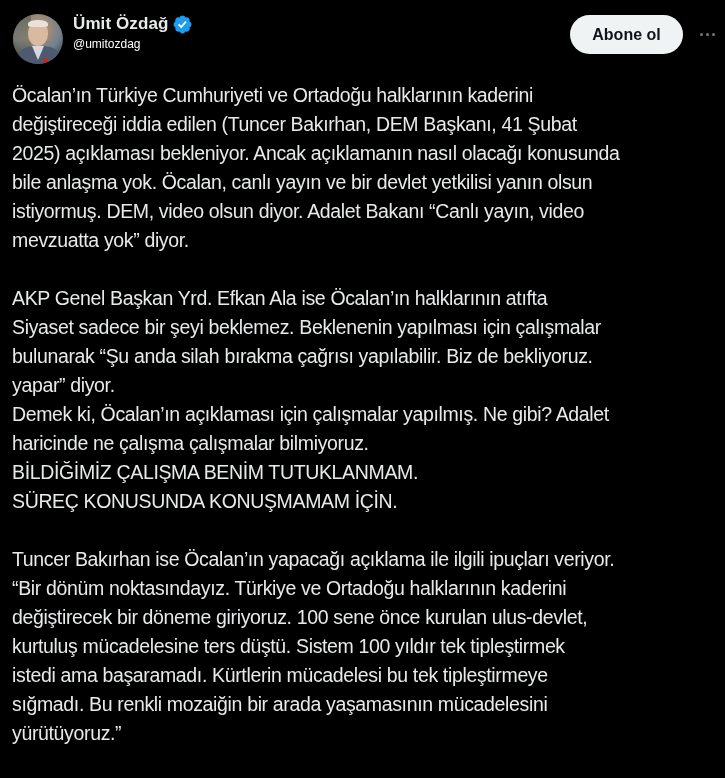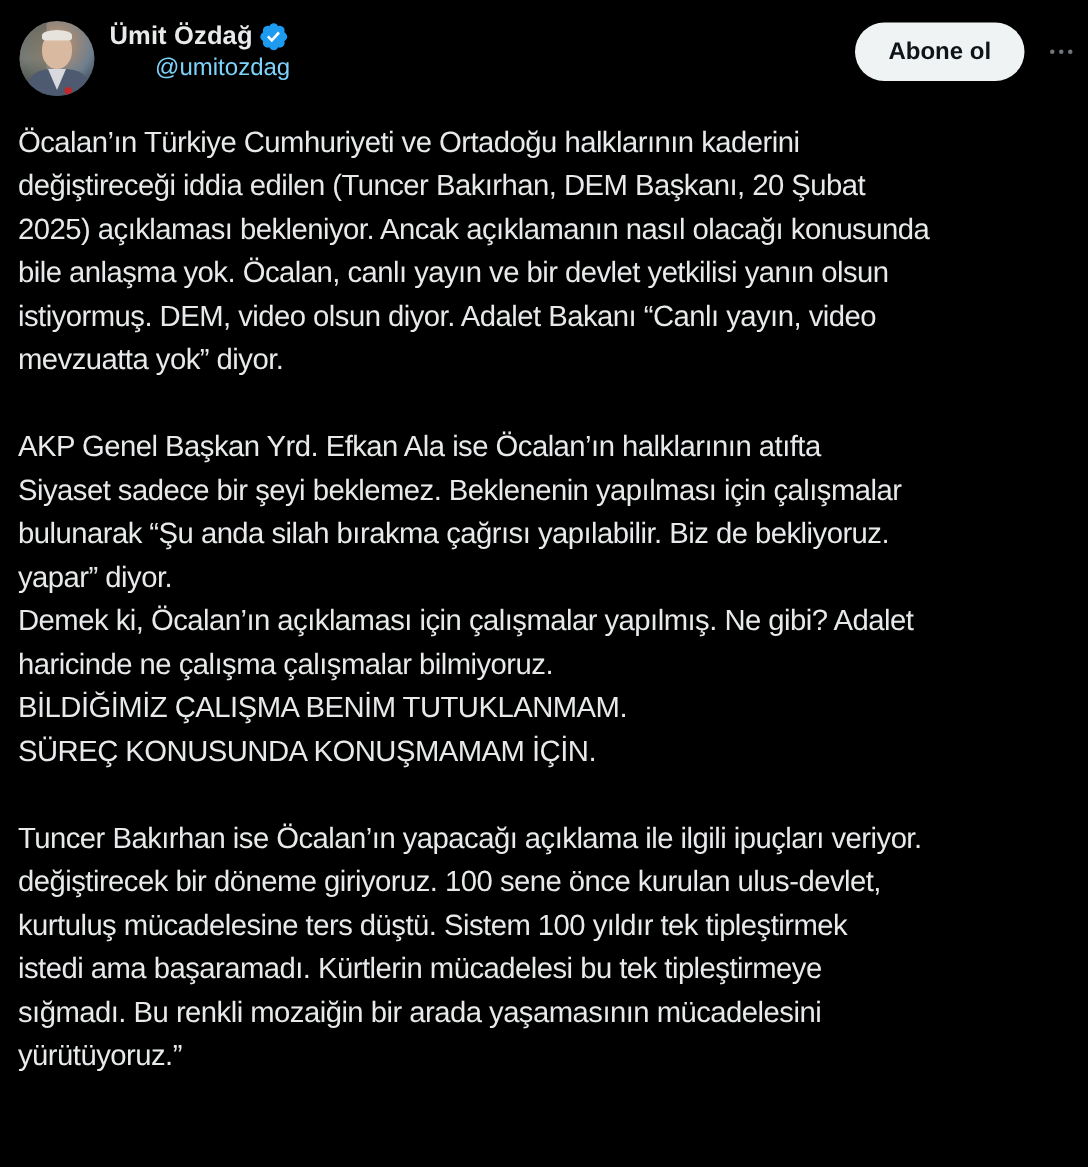--- a/index.html
+++ b/index.html
@@ -66,42 +66,41 @@
       position: absolute;
       left: 30px; top: 44px;
       width: 5px; height: 5px;
       border-radius: 50%;
       background: #c0282a;
     }
     .name-block {
       position: absolute;
       left: 73px;
       top: 12px;
-      text-align: right;
     }
     .name-row {
       display: flex;
       align-items: center;
       height: 24px;
     }
     .display-name {
       font-weight: 700;
       font-size: 17px;
       color: #e7e9ea;
       letter-spacing: 0.1px;
     }
     .verified {
       margin-left: 4px;
       width: 21px;
       height: 21px;
       display: inline-block;
     }
     .handle {
-      font-size: 16px;
-      color: #7dd3fc;
+      font-size: 12px;
+      color: #ffffff;
       margin-top: 1px;
     }
     .follow-btn {
       position: absolute;
       left: 570px;
       top: 15px;
       width: 113px;
       height: 39px;
       border-radius: 20px;
       background: #eff3f4;
@@ -181,36 +180,37 @@
   <div class="more-btn">
     <span class="dot"></span>
     <span class="dot"></span>
     <span class="dot"></span>
   </div>
 </div>
 
 <div class="tweet-text">
 
   <span class="line">Öcalan’ın Türkiye Cumhuriyeti ve Ortadoğu halklarının kaderini</span>
-  <span class="line">değiştireceği iddia edilen (Tuncer Bakırhan, DEM Başkanı, 20 Şubat</span>
+  <span class="line">değiştireceği iddia edilen (Tuncer Bakırhan, DEM Başkanı, 41 Şubat</span>
   <span class="line">2025) açıklaması bekleniyor. Ancak açıklamanın nasıl olacağı konusunda</span>
   <span class="line">bile anlaşma yok. Öcalan, canlı yayın ve bir devlet yetkilisi yanın olsun</span>
   <span class="line">istiyormuş. DEM, video olsun diyor. Adalet Bakanı “Canlı yayın, video</span>
   <span class="line">mevzuatta yok” diyor.</span>
   <span class="gap"></span>
 
   <span class="line">AKP Genel Başkan Yrd. Efkan Ala ise Öcalan’ın halklarının atıfta</span>
   <span class="line">Siyaset sadece bir şeyi beklemez. Beklenenin yapılması için çalışmalar</span>
   <span class="line">bulunarak “Şu anda silah bırakma çağrısı yapılabilir. Biz de bekliyoruz.</span>
   <span class="line">yapar” diyor.</span>
   <span class="line">Demek ki, Öcalan’ın açıklaması için çalışmalar yapılmış. Ne gibi? Adalet</span>
   <span class="line">haricinde ne çalışma çalışmalar bilmiyoruz.</span>
   <span class="line">BİLDİĞİMİZ ÇALIŞMA BENİM TUTUKLANMAM.</span>
   <span class="line">SÜREÇ KONUSUNDA KONUŞMAMAM İÇİN.</span>
   <span class="gap"></span>
 
   <span class="line">Tuncer Bakırhan ise Öcalan’ın yapacağı açıklama ile ilgili ipuçları veriyor.</span>
+  <span class="line">“Bir dönüm noktasındayız. Türkiye ve Ortadoğu halklarının kaderini</span>
   <span class="line">değiştirecek bir döneme giriyoruz. 100 sene önce kurulan ulus-devlet,</span>
   <span class="line">kurtuluş mücadelesine ters düştü. Sistem 100 yıldır tek tipleştirmek</span>
   <span class="line">istedi ama başaramadı. Kürtlerin mücadelesi bu tek tipleştirmeye</span>
   <span class="line">sığmadı. Bu renkli mozaiğin bir arada yaşamasının mücadelesini</span>
   <span class="line">yürütüyoruz.”</span>
 </div>
 
 </body></html>

